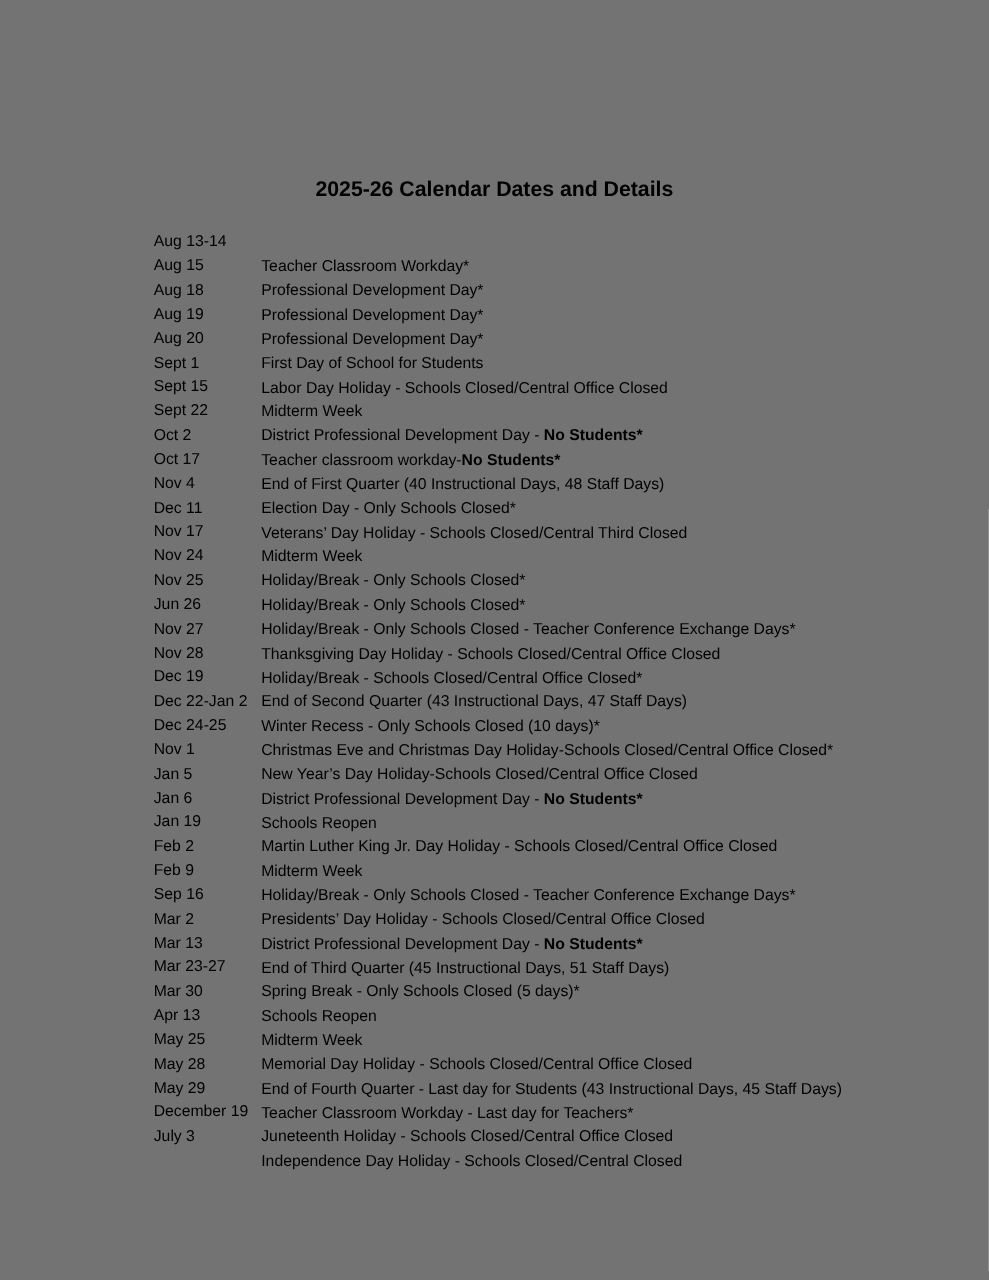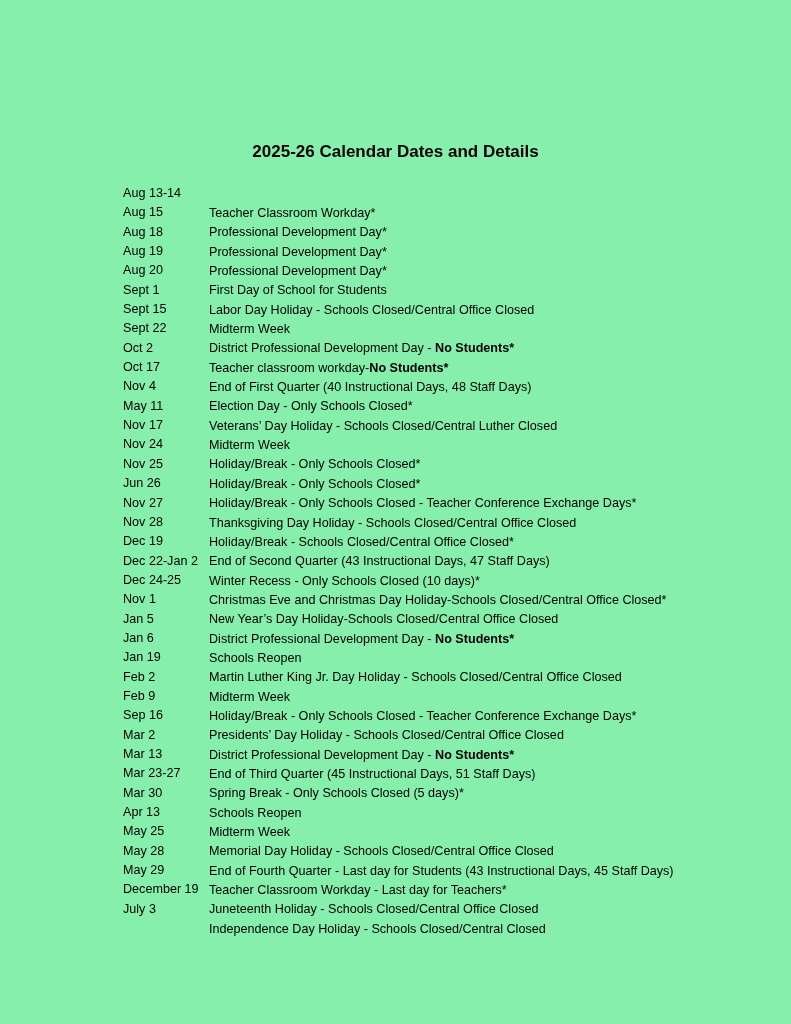--- a/index.html
+++ b/index.html
@@ -14,21 +14,21 @@
       overflow: hidden;
       font-family: "Liberation Sans", sans-serif;
       color: #000000;
     }
     .page {
       position: absolute;
       left: 0;
       top: 0;
       width: 791px;
       height: 1024px;
-      background: #86efac;
+      background: #737373;
     }
     .title {
       position: absolute;
       top: 142px;
       left: 0;
       width: 791px;
       text-align: center;
       font-size: 17px;
       font-weight: bold;
       letter-spacing: 0px;
@@ -109,22 +109,22 @@
     </li>
       <li class="row">
       <span class="date">Oct 17</span>
       <span class="desc"><span class="plain">End of First Quarter (40 Instructional Days, 48 Staff Days)</span></span>
     </li>
       <li class="row">
       <span class="date">Nov 4</span>
       <span class="desc"><span class="plain">Election Day - Only Schools Closed*</span></span>
     </li>
       <li class="row">
-      <span class="date">May 11</span>
-      <span class="desc"><span class="plain">Veterans’ Day Holiday - Schools Closed/Central Luther Closed</span></span>
+      <span class="date">Dec 11</span>
+      <span class="desc"><span class="plain">Veterans’ Day Holiday - Schools Closed/Central Third Closed</span></span>
     </li>
       <li class="row">
       <span class="date">Nov 17</span>
       <span class="desc"><span class="plain">Midterm Week</span></span>
     </li>
       <li class="row">
       <span class="date">Nov 24</span>
       <span class="desc"><span class="plain">Holiday/Break - Only Schools Closed*</span></span>
     </li>
       <li class="row">

